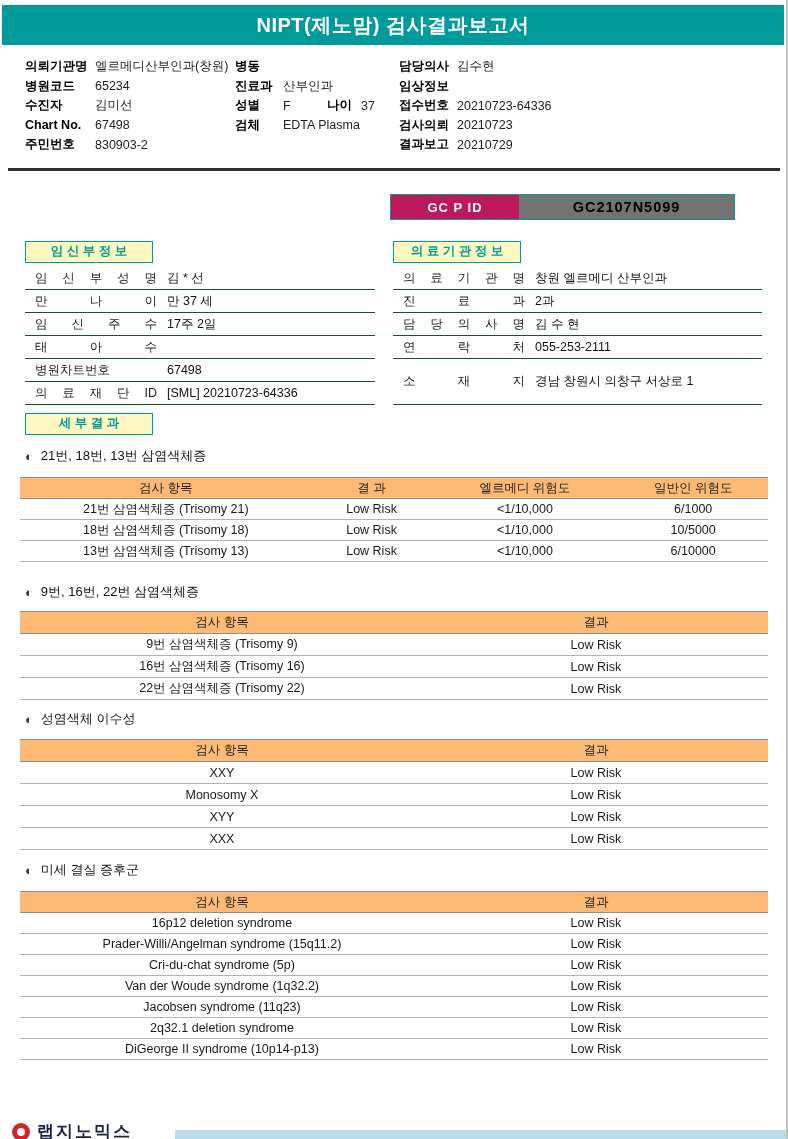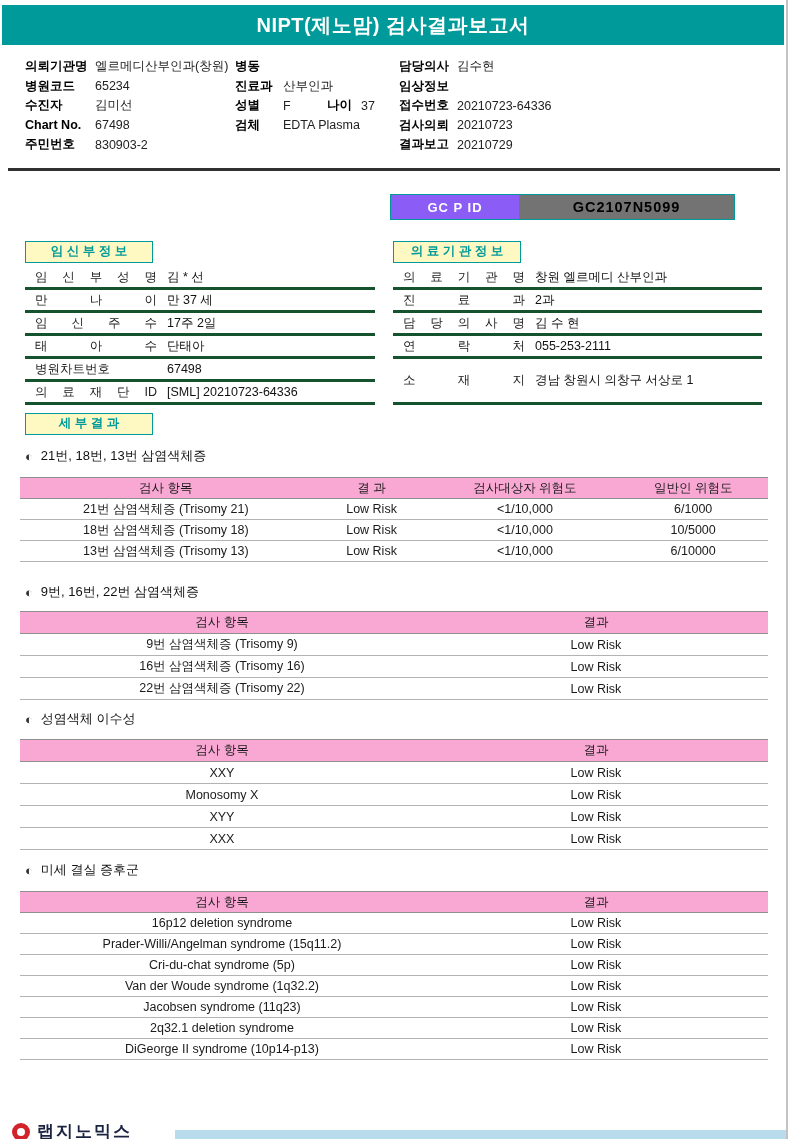--- a/index.html
+++ b/index.html
@@ -21,51 +21,51 @@
   .hrow { display:flex; align-items:center; height:19.5px; }
   .hlabel { font-weight:bold; color:#000; flex-shrink:0; }
   .c1 .hlabel { width:70px; } .c2 .hlabel { width:48px; } .c3 .hlabel { width:58px; }
   .sex-val { width:44px; }
   .age-label { width:34px; font-weight:bold; color:#000; }
 
   .divider { position:absolute; top:168px; left:8px; width:772px; border-top:3px solid #303030; }
 
   
   .gcp { position:absolute; top:194px; left:390px; width:345px; height:26px; display:flex; border:1px solid #009a9a; }
-  .gcp-label { width:128px; background:#8b5cf6; color:#fff; font-size:13px; font-weight:bold;
+  .gcp-label { width:128px; background:#be185d; color:#fff; font-size:13px; font-weight:bold;
                display:flex; align-items:center; justify-content:center; letter-spacing:1px; }
   .gcp-value { flex:1; background:#737373; color:#000; font-size:14.5px; font-weight:bold;
                display:flex; align-items:center; justify-content:center; letter-spacing:1px; }
 
   
   .sec-box { position:absolute; width:128px; height:22px; border:1.5px solid #009a9a; color:#009a9a;
              background:#fef9c3; font-size:12.5px; font-weight:bold; text-align:center; line-height:19px; }
   #maternal-title { top:241px; left:25px; }
   #clinic-title   { top:241px; left:393px; }
   #results-title  { top:413px; left:25px; }
 
   
   .itable { position:absolute; font-size:12.5px; color:#111; }
   #maternal-table { top:267px; left:25px; width:350px; }
   #clinic-table   { top:267px; left:393px; width:369px; }
-  .irow { display:flex; align-items:center; height:23px; border-bottom:3px solid #14532d; }
+  .irow { display:flex; align-items:center; height:23px; border-bottom:1px solid #14532d; }
   .irow.tall { height:46px; }
   .ilabel { width:132px; padding-left:10px; color:#222; text-align:justify; text-align-last:justify; }
   .ival { flex:1; padding-left:10px; }
 
   
   .res-head { position:absolute; left:25px; height:16px; display:flex; align-items:center; gap:8px;
               font-size:13px; color:#111; }
   .bullet { font-size:13px; color:#333; line-height:1; }
   #head1{top:448px} #head2{top:584px} #head3{top:711px} #head4{top:862px}
 
   table.res { position:absolute; left:20px; width:748px; border-collapse:collapse; table-layout:fixed;
               font-size:12.5px; color:#1a1a1a; }
   #table1{top:477px} #table2{top:611px} #table3{top:739px} #table4{top:891px}
-  .res th { background:#f9a8d4; font-weight:normal; height:21px; text-align:center;
+  .res th { background:#fdba74; font-weight:normal; height:21px; text-align:center;
             border-top:1px solid #8f8f8f; border-bottom:1px solid #8f8f8f; }
   .res td { height:21px; text-align:center; border-bottom:1px solid #b3b3b3; }
   #table2 th,#table2 td,#table3 th,#table3 td { height:22px; }
 
   
   .logo { position:absolute; left:12px; top:1120px; display:flex; align-items:center; gap:7px; }
   .logo-mark { width:18px; height:18px; border:5px solid #d2232a; border-radius:50%; flex-shrink:0; }
   .logo-text { font-size:17px; font-weight:bold; color:#1b2340; letter-spacing:2px; white-space:nowrap; }
   .footer-bar { position:absolute; left:175px; right:0; bottom:0; height:9px; background:#b9dcec; }
 </style>
@@ -164,21 +164,20 @@
     <div class="irow">
         <span class="ilabel">만 나 이</span>
         <span class="ival">만 37 세</span>
       </div>
     <div class="irow">
         <span class="ilabel">임 신 주 수</span>
         <span class="ival">17주 2일</span>
       </div>
     <div class="irow">
         <span class="ilabel">태 아 수</span>
-        <span class="ival">단태아</span>
       </div>
     <div class="irow">
         <span class="ilabel">병원차트번호</span>
         <span class="ival">67498</span>
       </div>
     <div class="irow">
         <span class="ilabel">의 료 재 단 ID</span>
         <span class="ival">[SML] 20210723-64336</span>
       </div>
   </div>
@@ -214,21 +213,21 @@
     <colgroup>
         <col style="width:39%">
         <col style="width:16%">
         <col style="width:25%">
         <col style="width:20%">
       </colgroup>
     <thead>
         <tr>
       <th>검사 항목</th>
       <th>결 과</th>
-      <th>검사대상자 위험도</th>
+      <th>엘르메디 위험도</th>
       <th>일반인 위험도</th>
     </tr>
       </thead>
     <tbody>
       <tr>
         <td>21번 삼염색체증 (Trisomy 21)</td>
         <td>Low Risk</td>
         <td>&lt;1/10,000</td>
         <td>6/1000</td>
       </tr>

